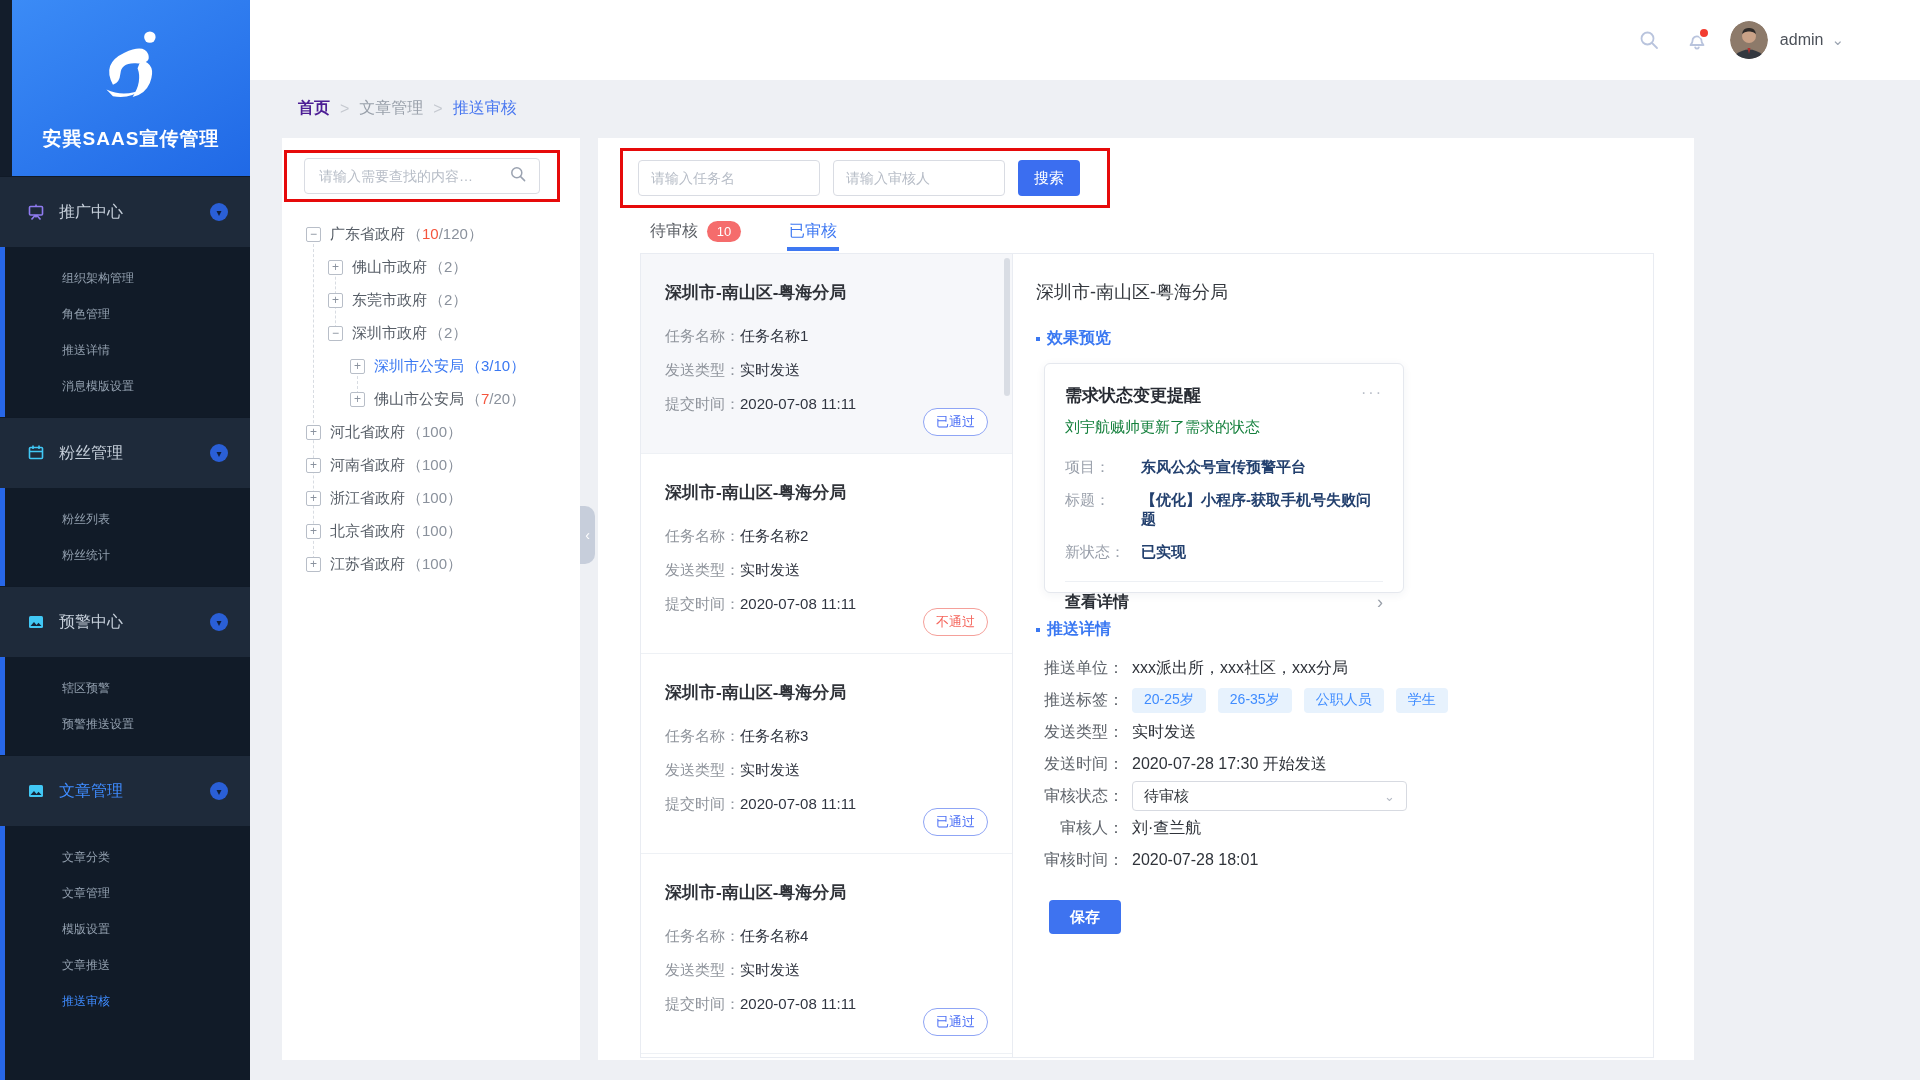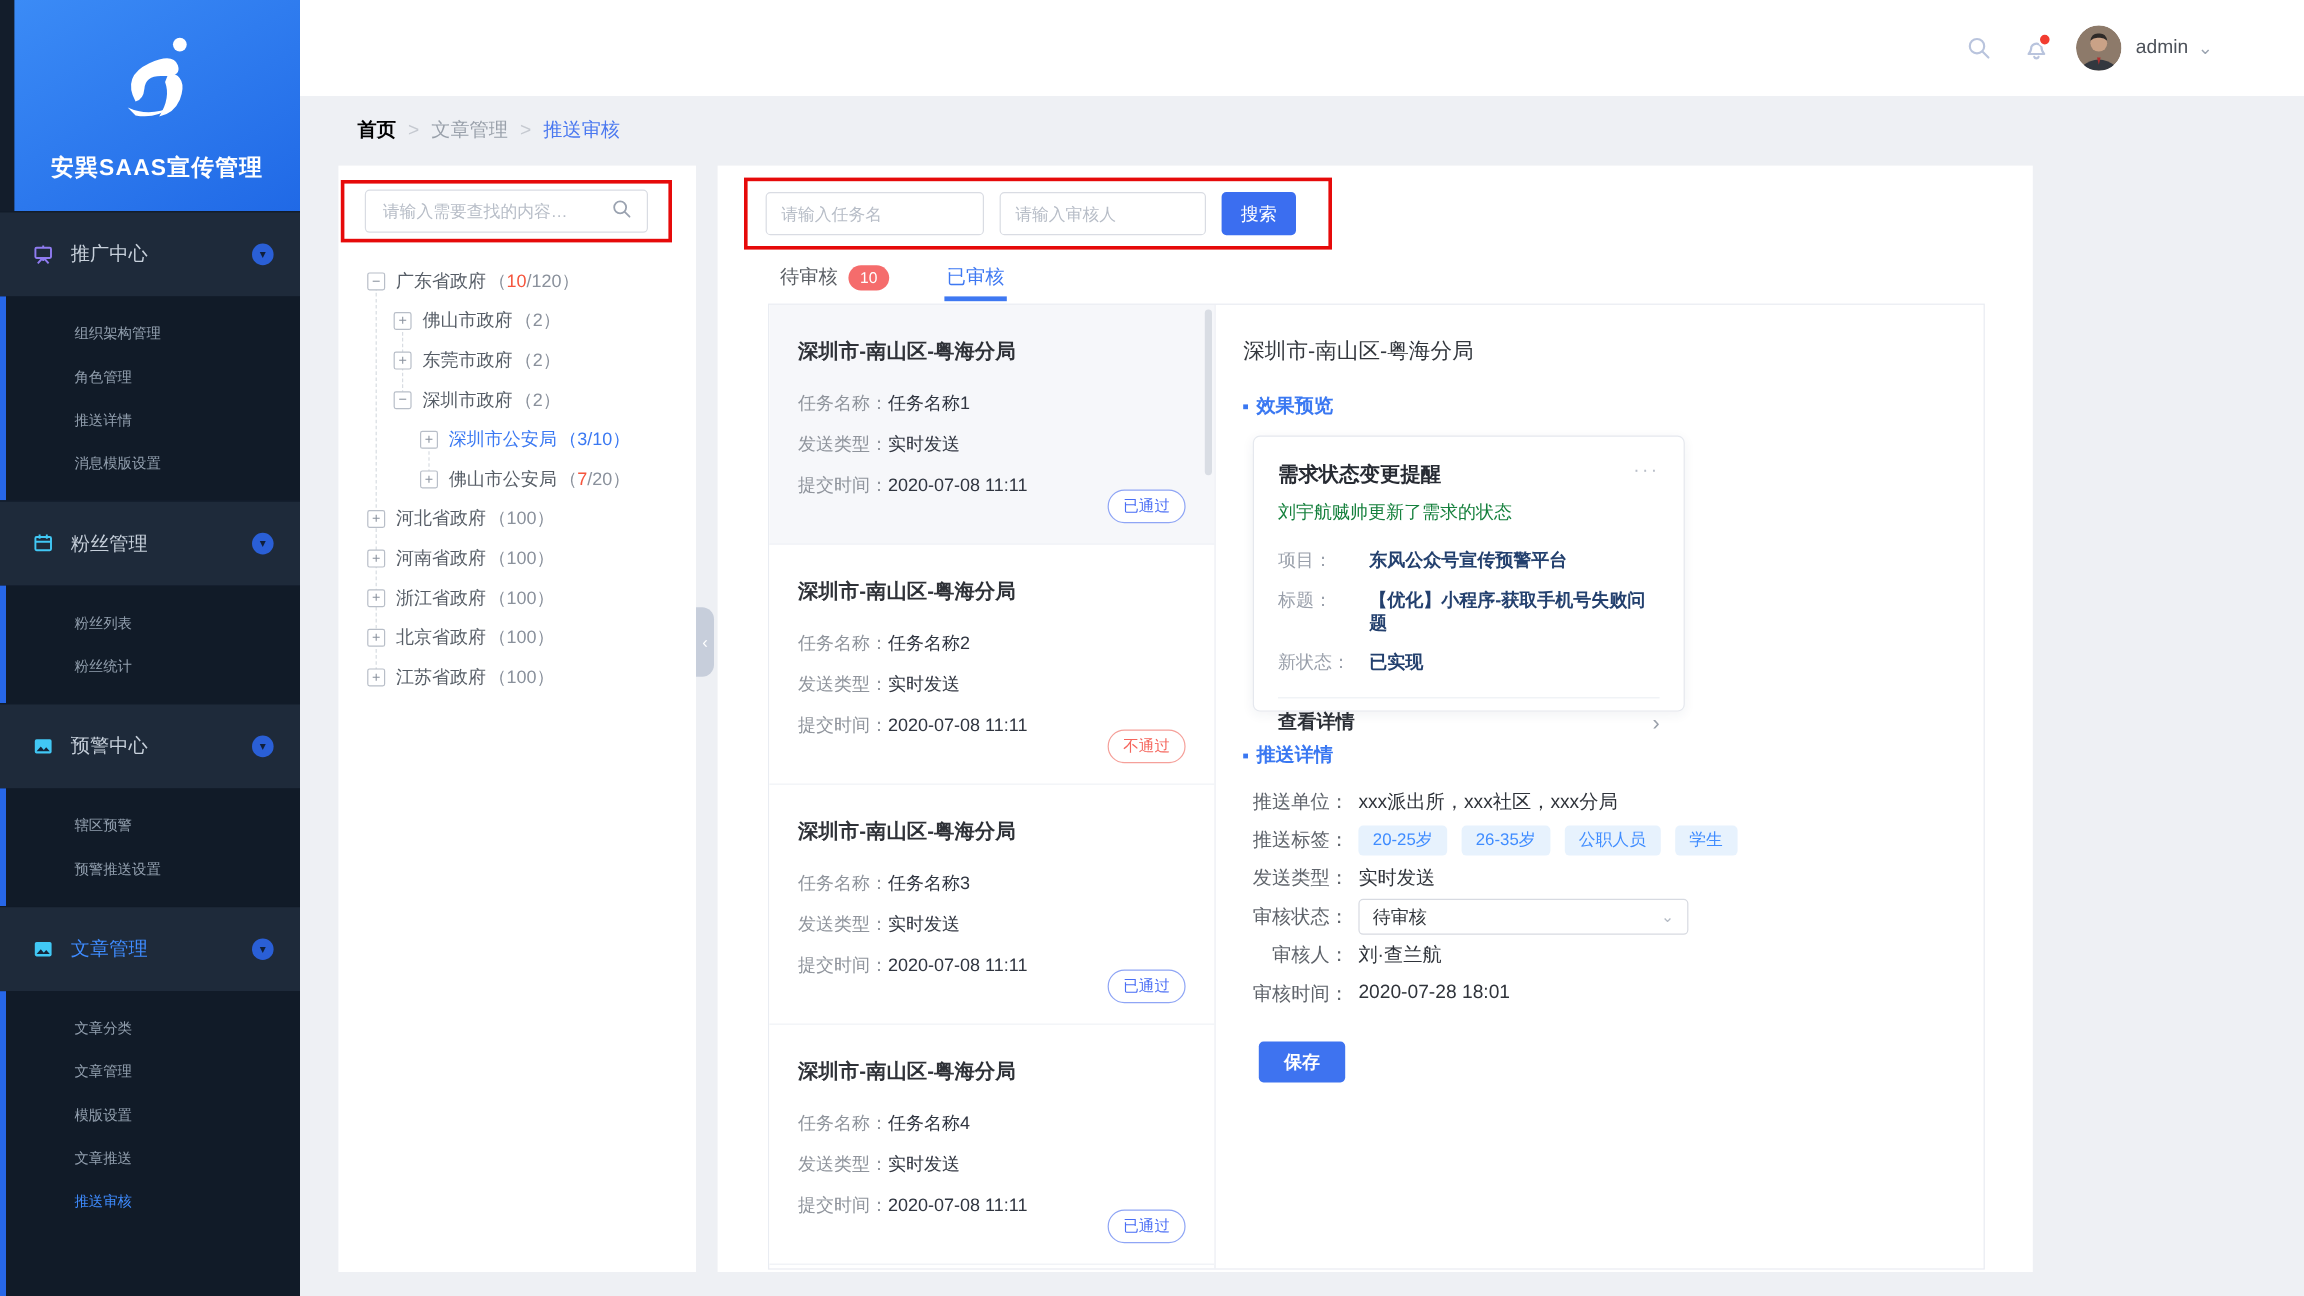--- a/index.html
+++ b/index.html
@@ -25,21 +25,21 @@
   .topbar{position:absolute;left:250px;top:0;right:0;height:80px;background:#fff;
     display:flex;align-items:center;justify-content:flex-end;padding-right:76px;box-sizing:border-box;}
   .tb-icon{display:flex;align-items:center;justify-content:center;cursor:pointer;}
   .bell-wrap{position:relative;margin-left:26px;}
   .bell-dot{position:absolute;right:-2px;top:-2px;width:8px;height:8px;border-radius:50%;background:#f23c30;border:2px solid #fff;}
   .avatar{width:38px;height:38px;border-radius:50%;overflow:hidden;margin-left:22px;flex:none;cursor:pointer;}
   .username{margin-left:12px;font-size:16px;color:#4c5159;cursor:pointer;}
   .user-chevron{margin-left:8px;color:#9aa3b0;font-size:15px;cursor:pointer;}
   
   .breadcrumb{position:absolute;left:298px;top:98px;display:flex;align-items:center;gap:10px;font-size:16px;}
-  .bc-home{color:#000000;font-weight:bold;cursor:pointer;}
+  .bc-home{color:#4c1d95;font-weight:bold;cursor:pointer;}
   .bc-sep{color:#c5c9d0;}
   .bc-mid{color:#99a0aa;cursor:pointer;}
   .bc-cur{color:#4a78f0;}
   
   .tree-panel{position:absolute;left:282px;top:138px;width:298px;height:922px;background:#fff;}
   .red-box1{position:absolute;left:2px;top:12px;width:276px;height:52px;border:3px solid #e60a0a;
     display:flex;align-items:center;justify-content:center;box-sizing:border-box;}
   .search-wrap{width:236px;height:36px;border:1px solid #d9dce3;border-radius:4px;display:flex;align-items:center;
     padding:0 12px;box-sizing:border-box;background:#fff;}
   .search-wrap input{border:none;outline:none;flex:1;font-size:14px;color:#333;min-width:0;
@@ -428,20 +428,24 @@
             <span class="tag">26-35岁</span>
             <span class="tag">公职人员</span>
             <span class="tag">学生</span>
           </span>
         </div>
         <div class="drow">
           <span class="dlabel">发送类型：</span>
           <span class="dval">实时发送</span>
         </div>
         <div class="drow">
+          <span class="dlabel">发送时间：</span>
+          <span class="dval">2020-07-28 17:30 开始发送</span>
+        </div>
+        <div class="drow">
           <span class="dlabel">审核状态：</span>
           <span class="dselect">
             <span>待审核</span>
             <span class="chev">⌄</span>
           </span>
         </div>
         <div class="drow">
           <span class="dlabel">审核人：</span>
           <span class="dval">刘·查兰航</span>
         </div>

